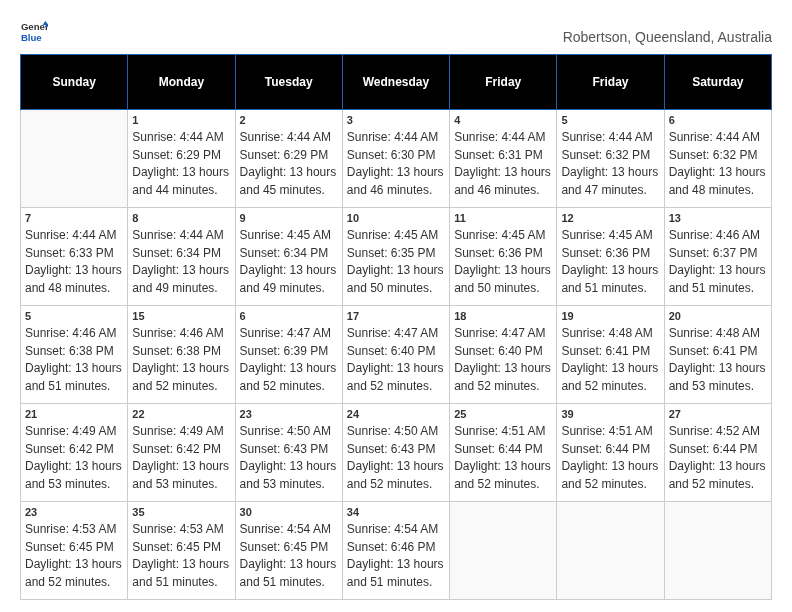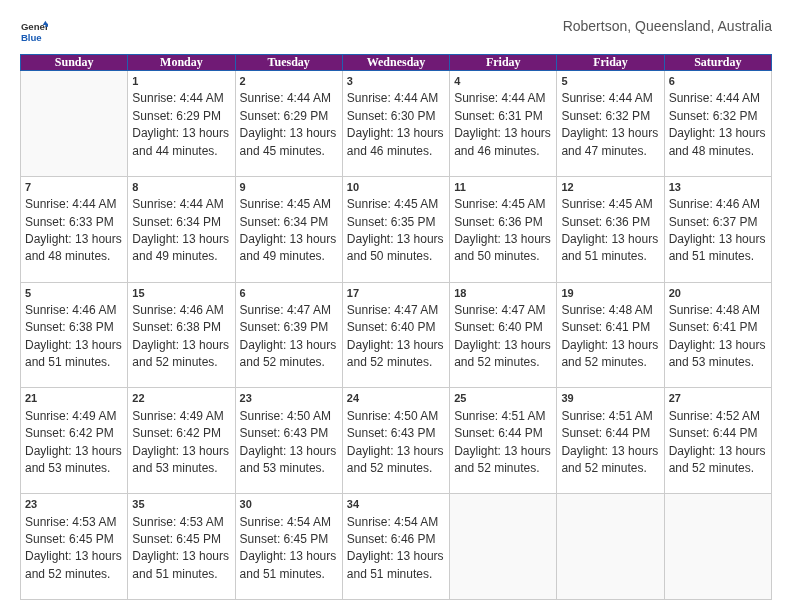--- a/index.html
+++ b/index.html
@@ -36,37 +36,37 @@
       text-align: right;
     }
     .month-title {
       font-size: 32px;
       font-weight: bold;
       color: #333;
     }
     .subtitle {
       font-size: 14px;
       color: #555;
+      margin-top: 11px;
     }
     .calendar {
       flex: 1;
       border: 1px solid #ccc;
       border-collapse: collapse;
       width: 100%;
       table-layout: fixed;
     }
     .calendar th {
-      background: #701a75;
+      background: #000000;
       color: #fff;
       font-size: 12px;
       font-weight: bold;
       text-align: center;
-      padding: 0 2px;
+      padding: 20px 2px;
       border: 1px solid #2060b0;
-      font-family: Liberation Serif, serif;
     }
     .calendar td {
       vertical-align: top;
       border: 1px solid #ccc;
       padding: 3px 4px;
       font-size: 10px;
       color: #333;
       line-height: 1.4;
       background: #fff;
     }

